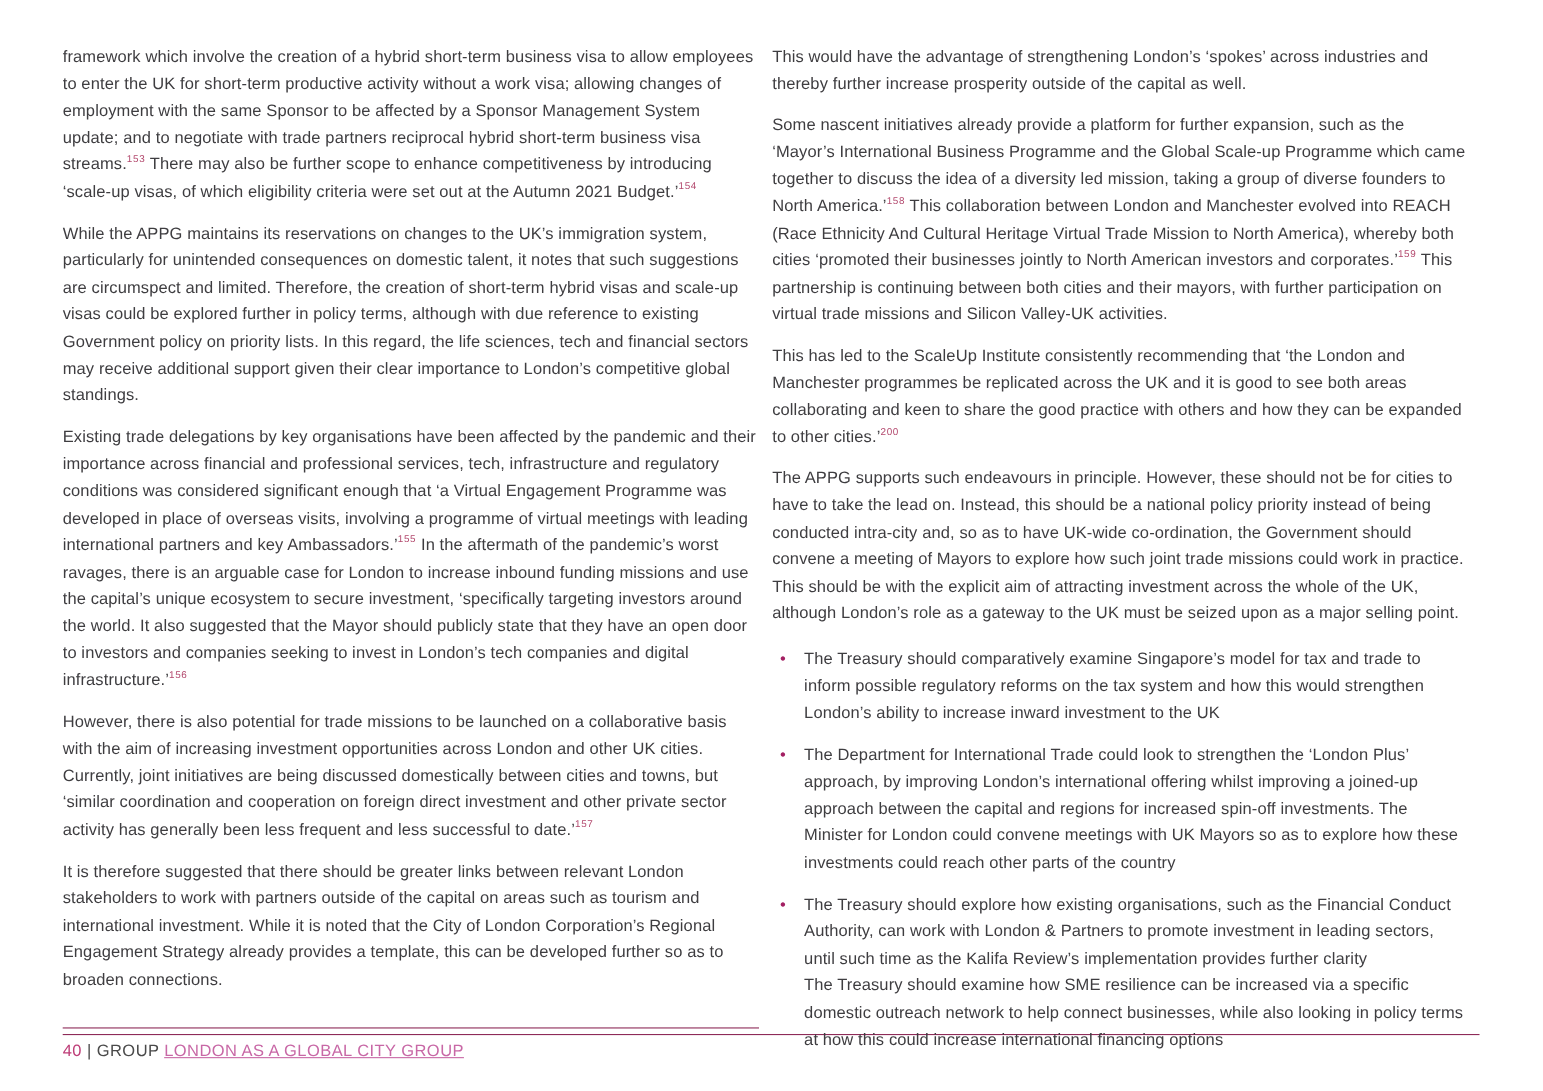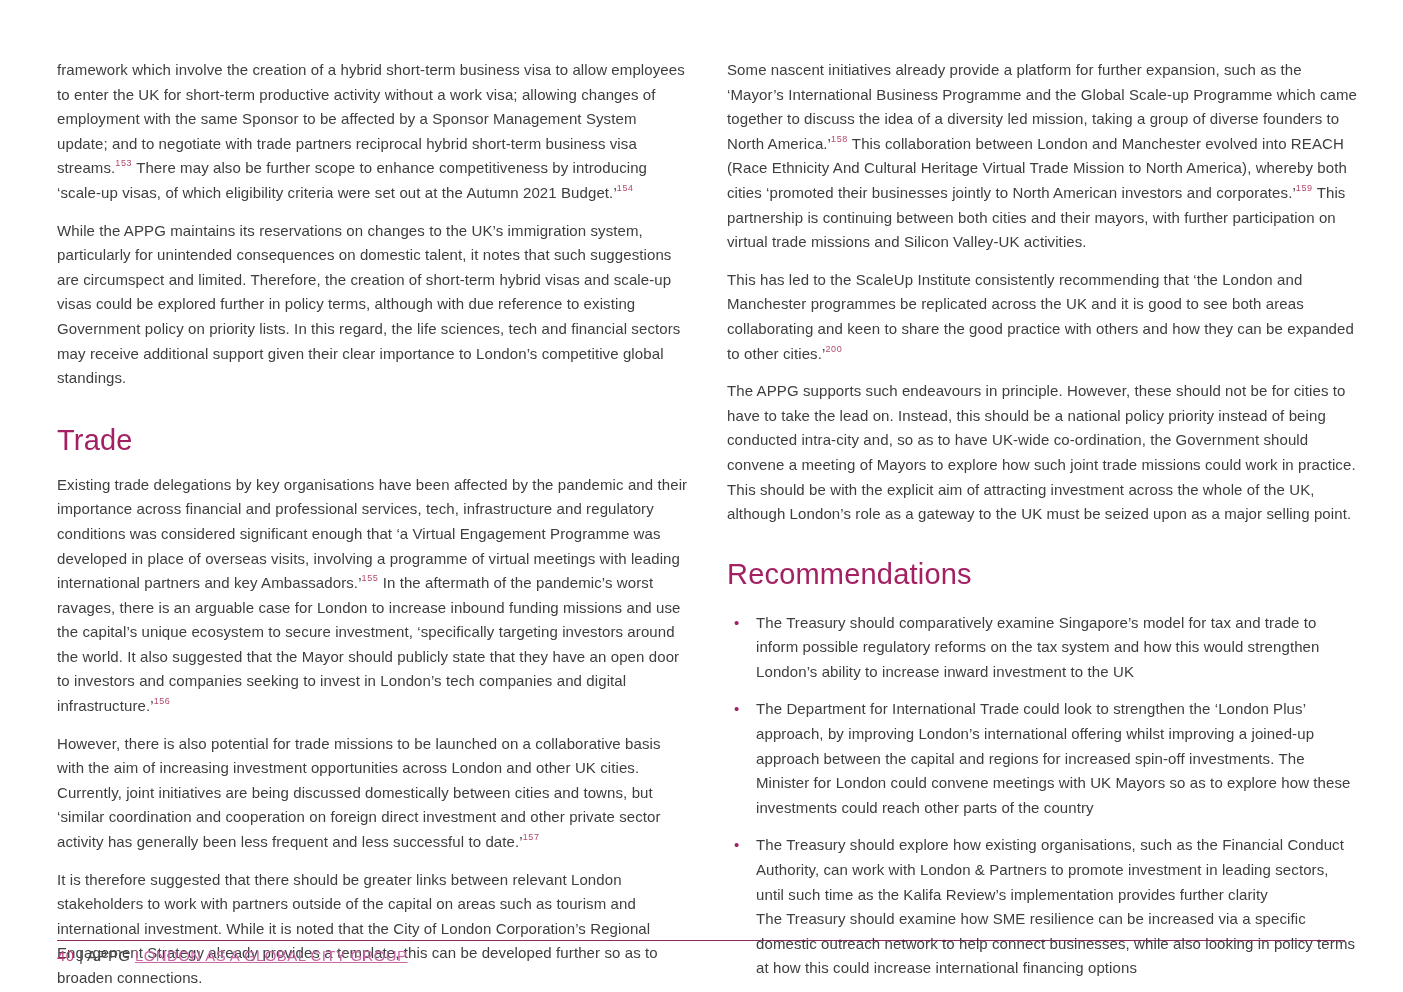--- a/index.html
+++ b/index.html
@@ -17,22 +17,22 @@
   html,body{background:#fff;}
   body{font-family:"Liberation Sans","DejaVu Sans",sans-serif;}
   .page{
     position:relative;
     width:1403px;height:992px;
     background:var(--paper);
     overflow:hidden;
   }
   .cols{
     display:flex;
-    gap:37px;
-    padding:58px 58px 0 57px;
+    gap:12px;
+    padding:40px 58px 0 57px;
     height:940px;
   }
   .col{
     width:633px;
     min-width:633px;
     display:flex;
     flex-direction:column;
   }
   .body-para{
     font-size:15px;
@@ -99,39 +99,38 @@
 </style>
 </head>
 <body>
 
 <div class="page">
   <div class="cols">
 
     <div class="col">
       <p class="body-para">framework which involve the creation of a hybrid short-term business visa to allow employees to enter the UK for short-term productive activity without a work visa; allowing changes of employment with the same Sponsor to be affected by a Sponsor Management System update; and to negotiate with trade partners reciprocal hybrid short-term business visa streams.<sup>153</sup> There may also be further scope to enhance competitiveness by introducing ‘scale-up visas, of which eligibility criteria were set out at the Autumn 2021 Budget.’<sup>154</sup></p>
       <p class="body-para">While the APPG maintains its reservations on changes to the UK’s immigration system, particularly for unintended consequences on domestic talent, it notes that such suggestions are circumspect and limited. Therefore, the creation of short-term hybrid visas and scale-up visas could be explored further in policy terms, although with due reference to existing Government policy on priority lists. In this regard, the life sciences, tech and financial sectors may receive additional support given their clear importance to London’s competitive global standings.</p>
-      <h2 class="section-heading">Trade</h2>
       <p class="body-para">Existing trade delegations by key organisations have been affected by the pandemic and their importance across financial and professional services, tech, infrastructure and regulatory conditions was considered significant enough that ‘a Virtual Engagement Programme was developed in place of overseas visits, involving a programme of virtual meetings with leading international partners and key Ambassadors.’<sup>155</sup> In the aftermath of the pandemic’s worst ravages, there is an arguable case for London to increase inbound funding missions and use the capital’s unique ecosystem to secure investment, ‘specifically targeting investors around the world. It also suggested that the Mayor should publicly state that they have an open door to investors and companies seeking to invest in London’s tech companies and digital infrastructure.’<sup>156</sup></p>
       <p class="body-para">However, there is also potential for trade missions to be launched on a collaborative basis with the aim of increasing investment opportunities across London and other UK cities. Currently, joint initiatives are being discussed domestically between cities and towns, but ‘similar coordination and cooperation on foreign direct investment and other private sector activity has generally been less frequent and less successful to date.’<sup>157</sup></p>
       <p class="body-para">It is therefore suggested that there should be greater links between relevant London stakeholders to work with partners outside of the capital on areas such as tourism and international investment. While it is noted that the City of London Corporation’s Regional Engagement Strategy already provides a template, this can be developed further so as to broaden connections.</p>
 
       <div class="footnotes">
         
         
         
         
         
       </div>
     </div>
 
     <div class="col">
+      <p class="body-para">This would have the advantage of strengthening London’s ‘spokes’ across industries and thereby further increase prosperity outside of the capital as well.</p>
       <p class="body-para">Some nascent initiatives already provide a platform for further expansion, such as the ‘Mayor’s International Business Programme and the Global Scale-up Programme which came together to discuss the idea of a diversity led mission, taking a group of diverse founders to North America.’<sup>158</sup> This collaboration between London and Manchester evolved into REACH (Race Ethnicity And Cultural Heritage Virtual Trade Mission to North America), whereby both cities ‘promoted their businesses jointly to North American investors and corporates.’<sup>159</sup> This partnership is continuing between both cities and their mayors, with further participation on virtual trade missions and Silicon Valley-UK activities.</p>
       <p class="body-para">This has led to the ScaleUp Institute consistently recommending that ‘the London and Manchester programmes be replicated across the UK and it is good to see both areas collaborating and keen to share the good practice with others and how they can be expanded to other cities.’<sup>200</sup></p>
       <p class="body-para">The APPG supports such endeavours in principle. However, these should not be for cities to have to take the lead on. Instead, this should be a national policy priority instead of being conducted intra-city and, so as to have UK-wide co-ordination, the Government should convene a meeting of Mayors to explore how such joint trade missions could work in practice. This should be with the explicit aim of attracting investment across the whole of the UK, although London’s role as a gateway to the UK must be seized upon as a major selling point.</p>
-      <h2 class="section-heading first-heading">Recommendations</h2>
 
       <div class="bullets">
         <div class="bullet">
           <span class="dot">•</span>
           <div class="btext">The Treasury should comparatively examine Singapore’s model for tax and trade to inform possible regulatory reforms on the tax system and how this would strengthen London’s ability to increase inward investment to the UK</div>
         </div>
         <div class="bullet">
           <span class="dot">•</span>
           <div class="btext">The Department for International Trade could look to strengthen the ‘London Plus’ approach, by improving London’s international offering whilst improving a joined-up approach between the capital and regions for increased spin-off investments. The Minister for London could convene meetings with UK Mayors so as to explore how these investments could reach other parts of the country</div>
         </div>
@@ -140,16 +139,16 @@
           <div class="btext">The Treasury should explore how existing organisations, such as the Financial Conduct Authority, can work with London &amp; Partners to promote investment in leading sectors, until such time as the Kalifa Review’s implementation provides further clarity<br>The Treasury should examine how SME resilience can be increased via a specific domestic outreach network to help connect businesses, while also looking in policy terms at how this could increase international financing options</div>
         </div>
       </div>
 
     </div>
 
   </div>
 
   <div class="footer">
     <div class="footer-line">
-      <span class="pg">40</span><span class="mid"> | APPG </span><span class="grp">LONDON AS A GLOBAL CITY GROUP</span>
+      <span class="pg">40</span><span class="mid"> | GROUP </span><span class="grp">LONDON AS A GLOBAL CITY GROUP</span>
     </div>
   </div>
 </div>
 
 </body></html>

